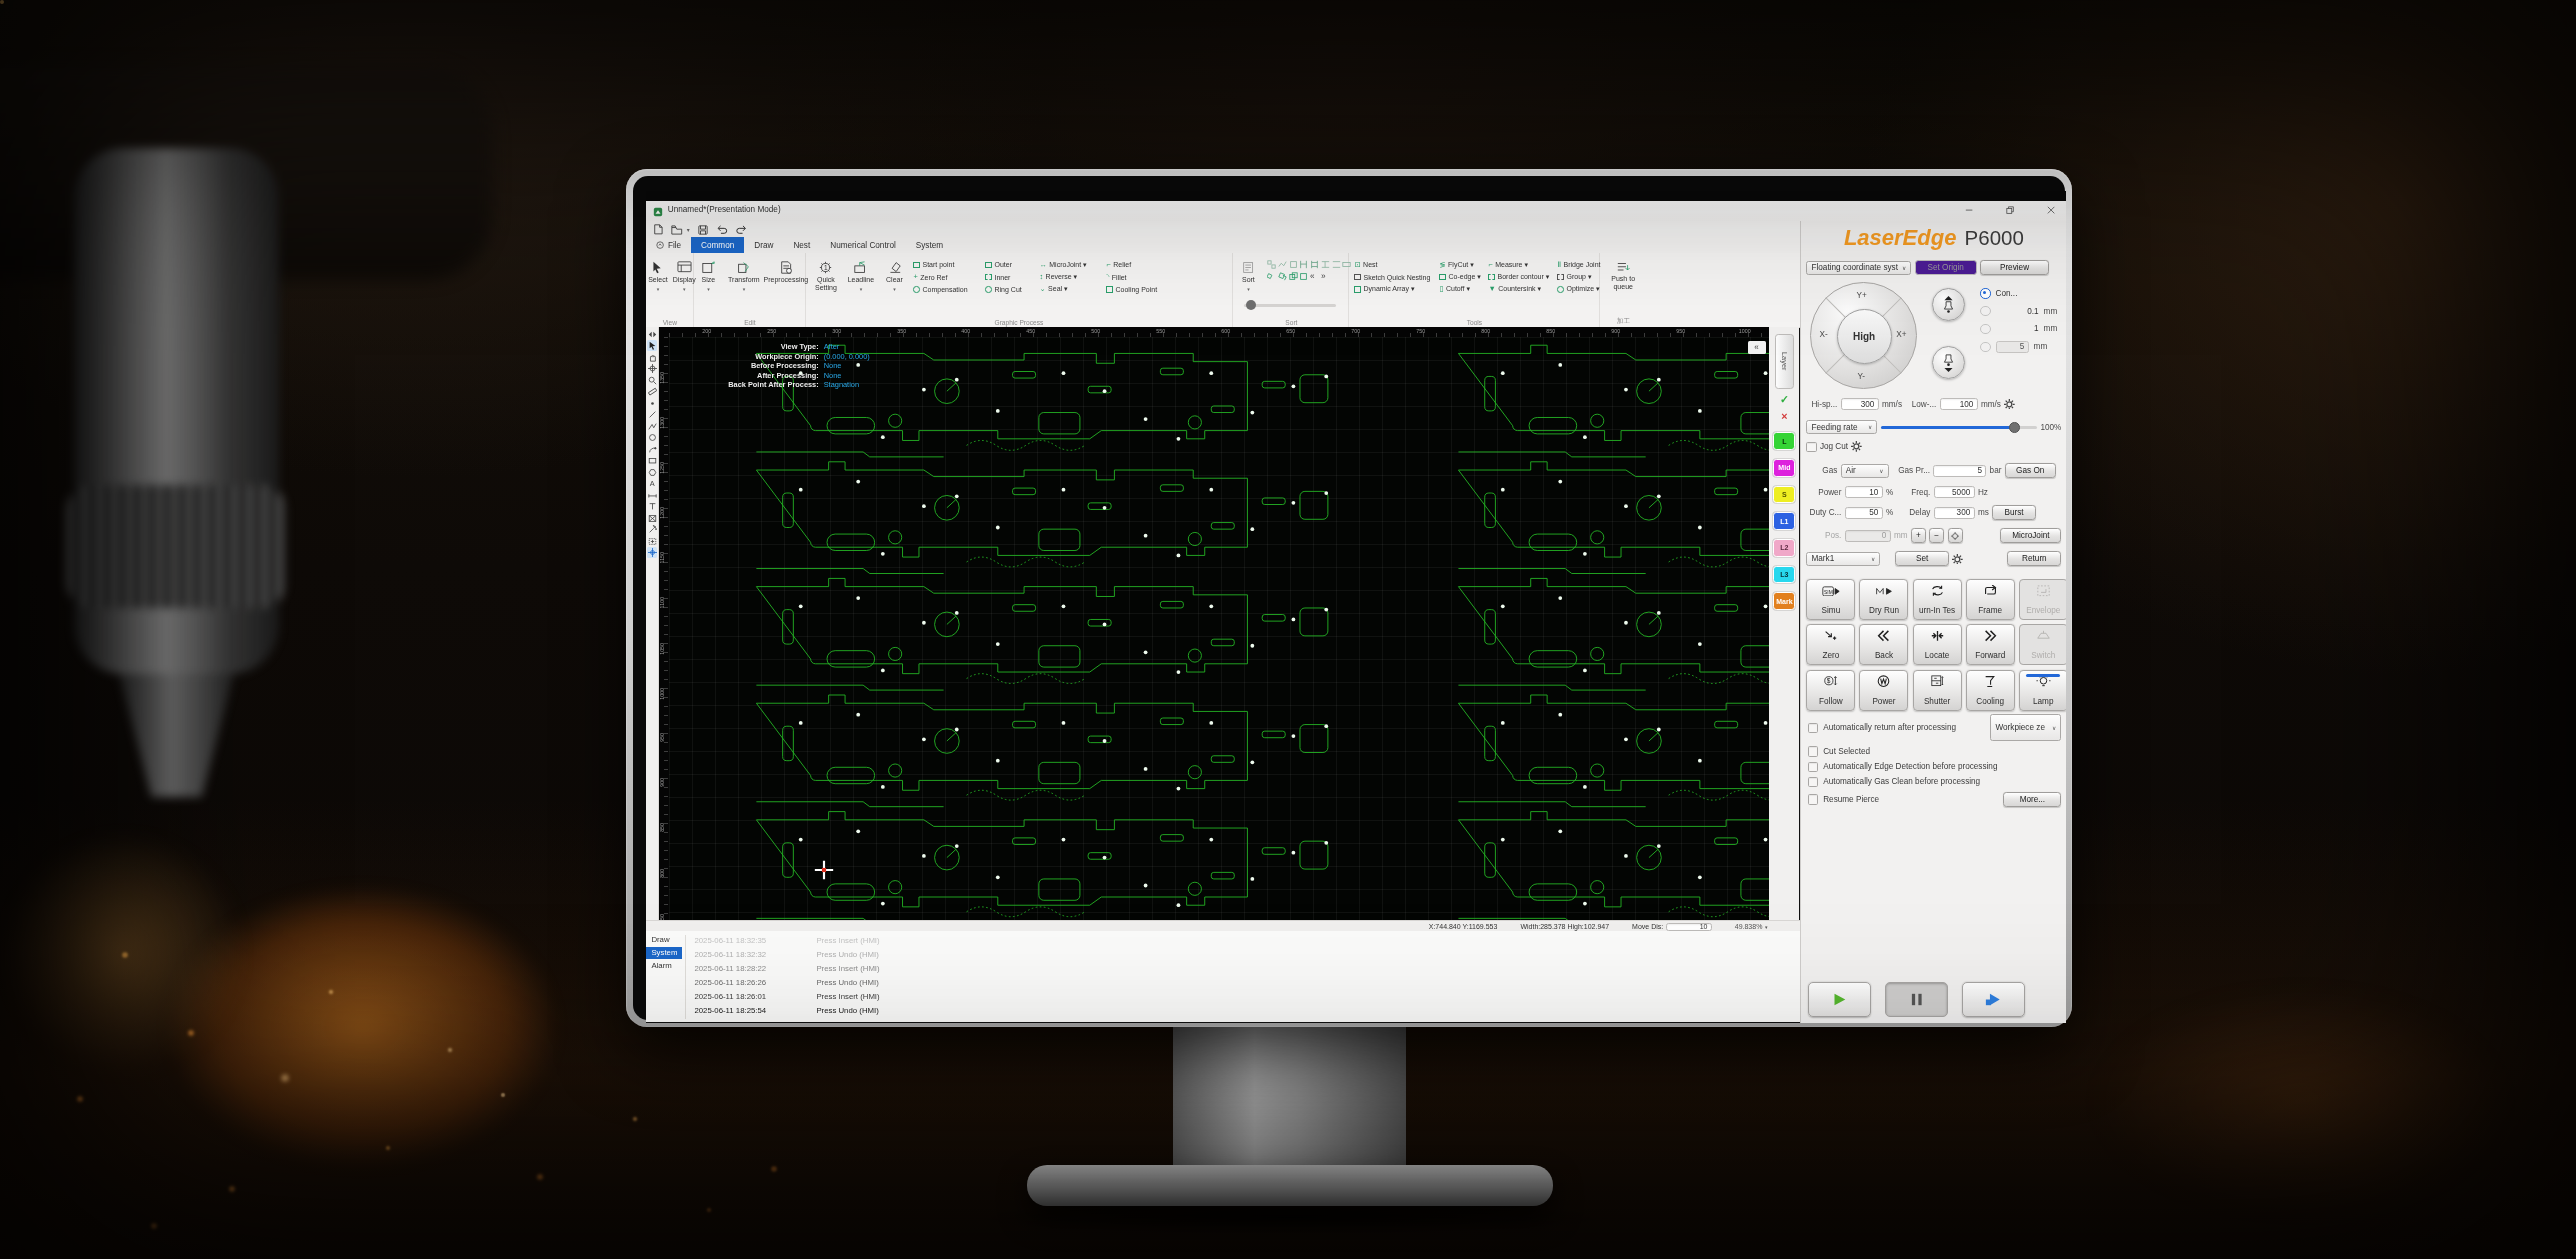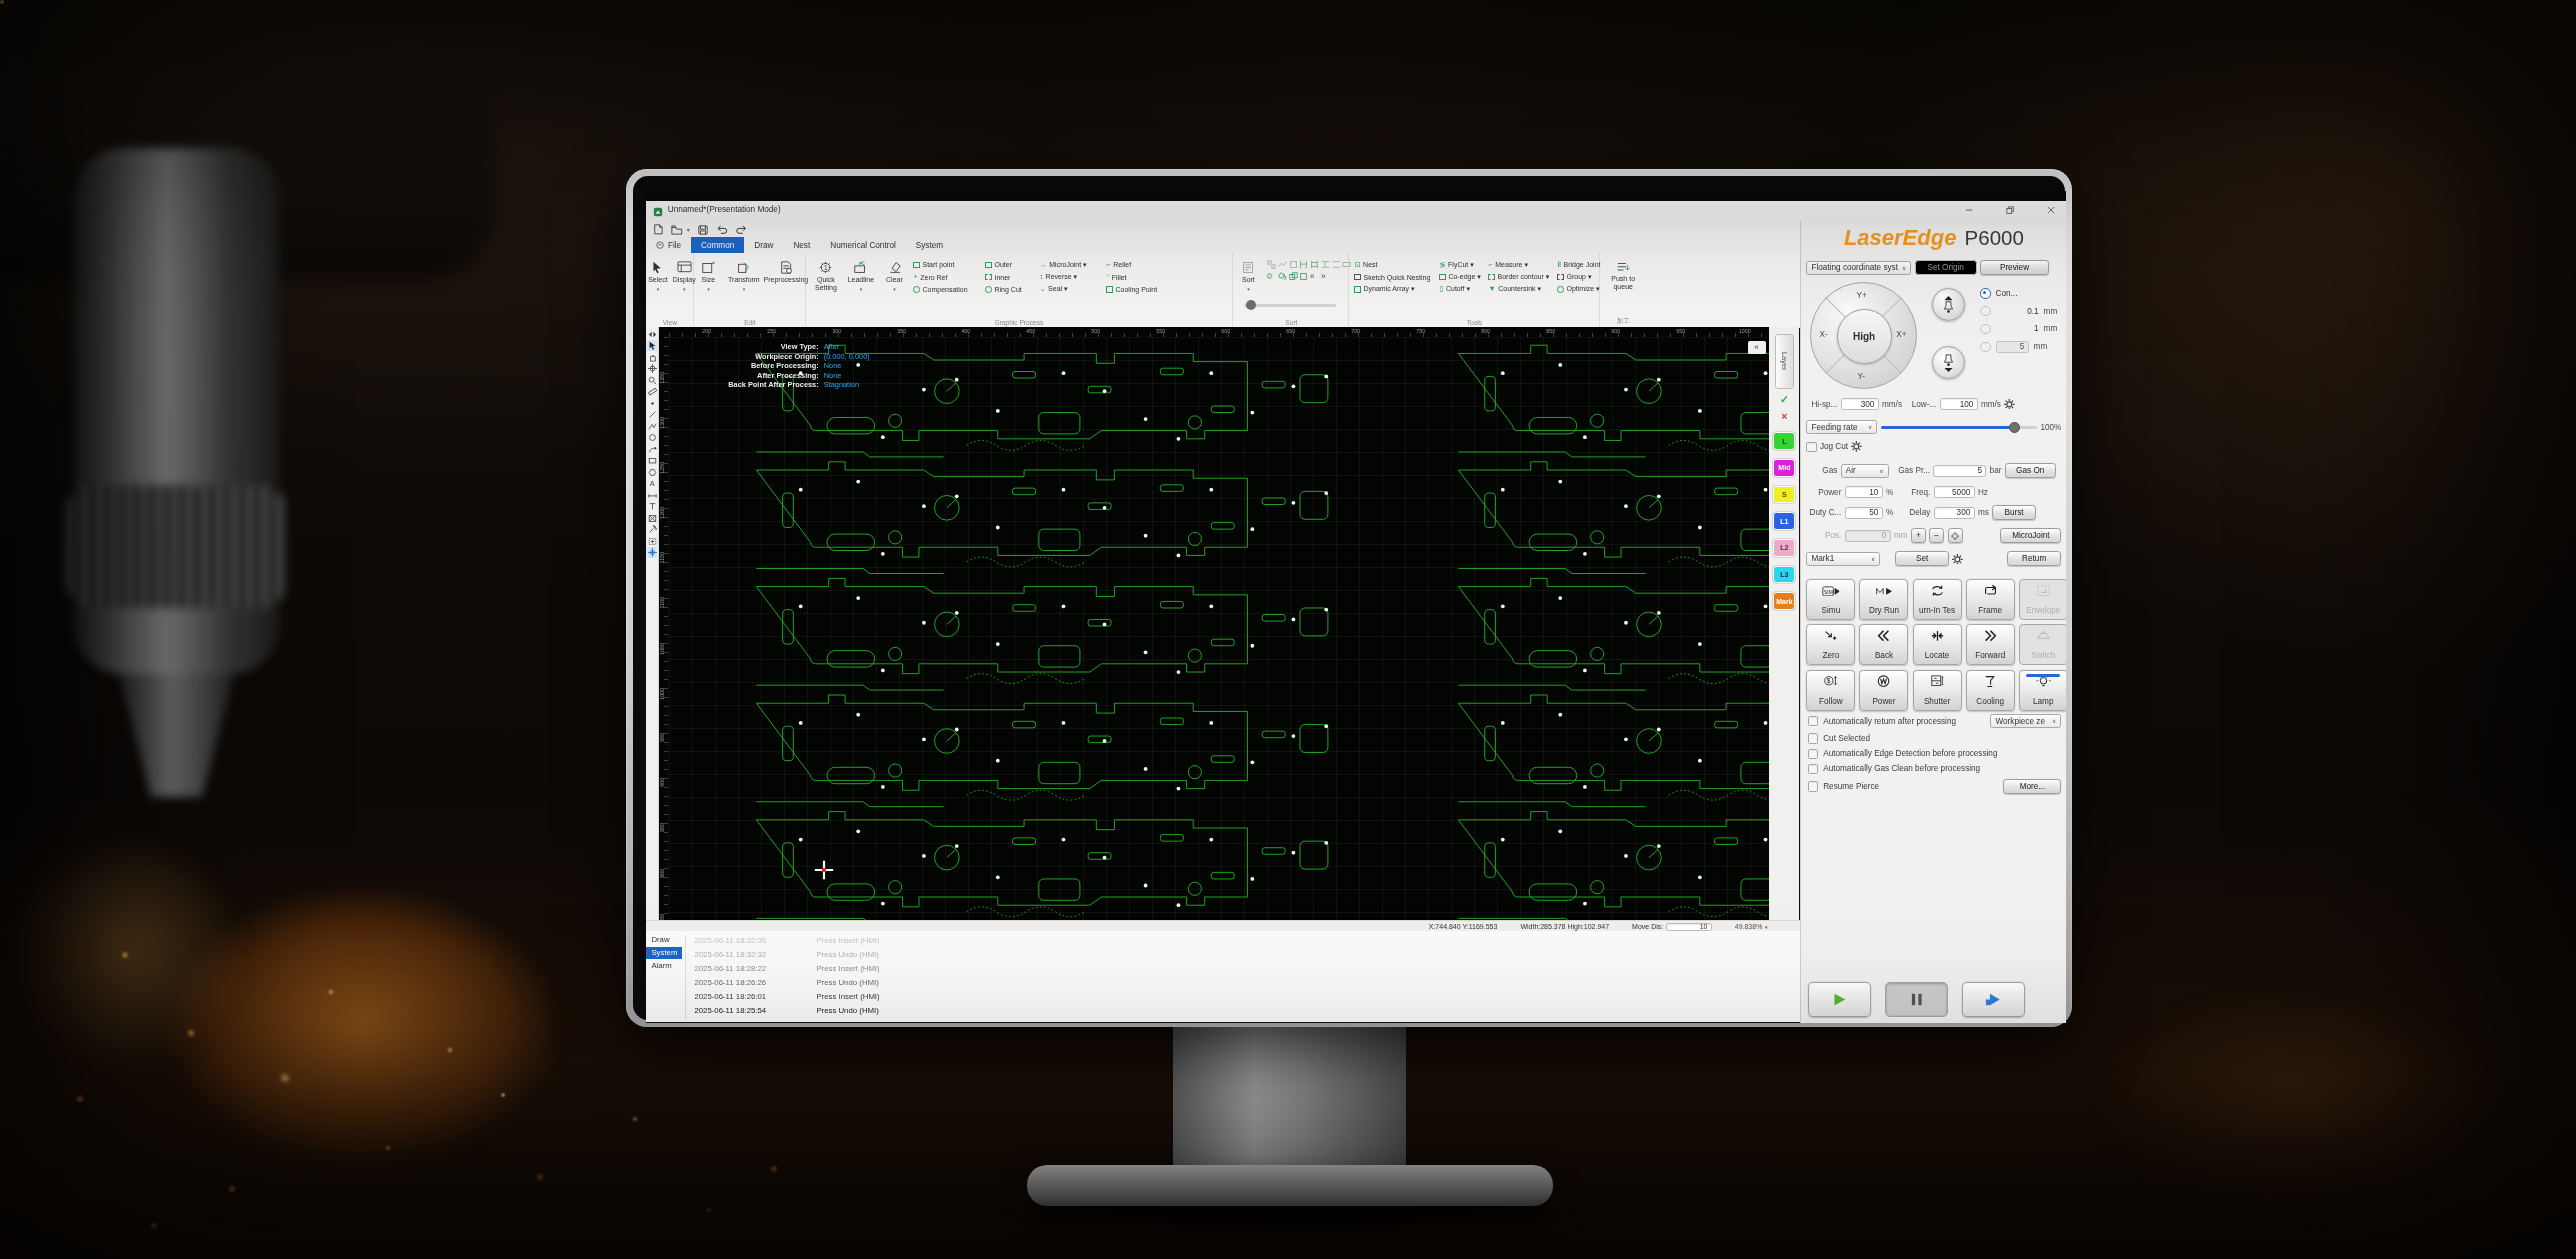--- a/index.html
+++ b/index.html
@@ -136,21 +136,21 @@
   .brand{font-size:22px;font-weight:bold;font-style:italic;color:#f59b22;letter-spacing:0;}
   .model{font-size:20.5px;color:#3c3c3c;margin-left:8.2px;font-style:normal;font-weight:normal;}
   .prow{position:absolute;left:5px;right:5px;display:flex;align-items:center;gap:3.3px;}
   .lbl{text-align:right;color:#4a4a4a;white-space:nowrap;}
   .lbl.dis{color:#a5a5a5;}
   .inp{background:#fff;border:0.8px solid #bdbbb9;border-radius:2.5px;height:11.5px;display:flex;align-items:center;justify-content:flex-end;
     padding:0 3.3px;color:#333;box-shadow:inset 0 0.8px 1.6px rgba(0,0,0,.08);box-sizing:border-box;font-size:8.2px;}
   .inp.dis{background:#eae9e8;color:#9c9c9c;}
   .btn{background:linear-gradient(#ffffff,#e4e3e2 55%,#d8d7d6);border:0.8px solid #9f9d9b;border-radius:3.3px;color:#222;
     display:flex;align-items:center;justify-content:center;height:15px;padding:0 6.6px;box-shadow:0 0.8px 0.8px rgba(0,0,0,.18);box-sizing:border-box;white-space:nowrap;}
-  .btn.dis{background:#000000;color:#9a9a9a;border-color:#c0bebc;box-shadow:none;text-align:right;}
+  .btn.dis{background:#4c1d95;color:#9a9a9a;border-color:#c0bebc;box-shadow:none;text-align:right;}
   .btn.sq{width:15px;padding:0;}
   .dd{background:linear-gradient(#fdfdfd,#e8e7e6);border:0.8px solid #aaa8a6;border-radius:2.5px;height:14px;display:flex;align-items:center;
     justify-content:space-between;padding:0 4.1px;color:#333;box-sizing:border-box;white-space:nowrap;overflow:hidden;}
   .dd .car{font-size:5.8px;color:#555;margin-left:3.3px;}
   .unit{color:#4a4a4a;white-space:nowrap;}
   .gear{flex:none;display:block;}
   .cb{width:8.2px;height:8.2px;border:0.8px solid #a8a6a4;background:#f6f5f4;border-radius:1.6px;flex:none;box-shadow:inset 0 0.8px 0.8px rgba(0,0,0,.08);}
   .radio{width:8.2px;height:8.2px;border-radius:50%;border:0.8px solid #9a9a9a;background:#f2f2f2;position:relative;flex:none;}
   .radio.sel{border-color:#2268d8;background:#fff;}
   .radio.sel::after{content:"";position:absolute;left:1.6px;top:1.6px;width:3.3px;height:3.3px;border-radius:50%;background:#2268d8;}
@@ -182,21 +182,21 @@
     font-size:8.2px;color:#2e2e2e;overflow:hidden;position:relative;}
   .gbtn .glabel{white-space:nowrap;}
   .gbtn.dis{color:#b0aeac;background:#e3e2e1;box-shadow:none;}
   .gbtn.dis svg *{stroke:#b0aeac !important;fill:none !important;}
   .gbtn.active::before{content:"";position:absolute;left:6.6px;top:3.3px;right:6.6px;height:3.3px;background:#2268d8;border-radius:1.6px;}
   .gico{height:13px;display:flex;align-items:center;justify-content:center;font-size:10.7px;color:#222;line-height:1;}
   
   .checks{position:absolute;left:6.6px;top:493px;right:5px;display:flex;flex-direction:column;gap:5px;}
   .chkrow{display:flex;align-items:center;gap:5px;}
   .chkrow .sp{flex:1;}
-  .chkrow .dd{height:14px;}
+  .chkrow .dd{height:27px;}
   
   .transport{position:absolute;left:6.6px;bottom:6.6px;display:flex;gap:14px;}
   .tbtn{width:61px;height:33px;border:0.8px solid #a8a6a4;border-radius:5px;background:linear-gradient(#fff,#e3e2e1);
     display:flex;align-items:center;justify-content:center;box-shadow:0 0.8px 1.6px rgba(0,0,0,.25);}
   .tbtn.pressed{background:#cfcecd;box-shadow:inset 0 0.8px 2.5px rgba(0,0,0,.3);}
 </style>
 </head>
 <body>
 
 <div id="scene">

